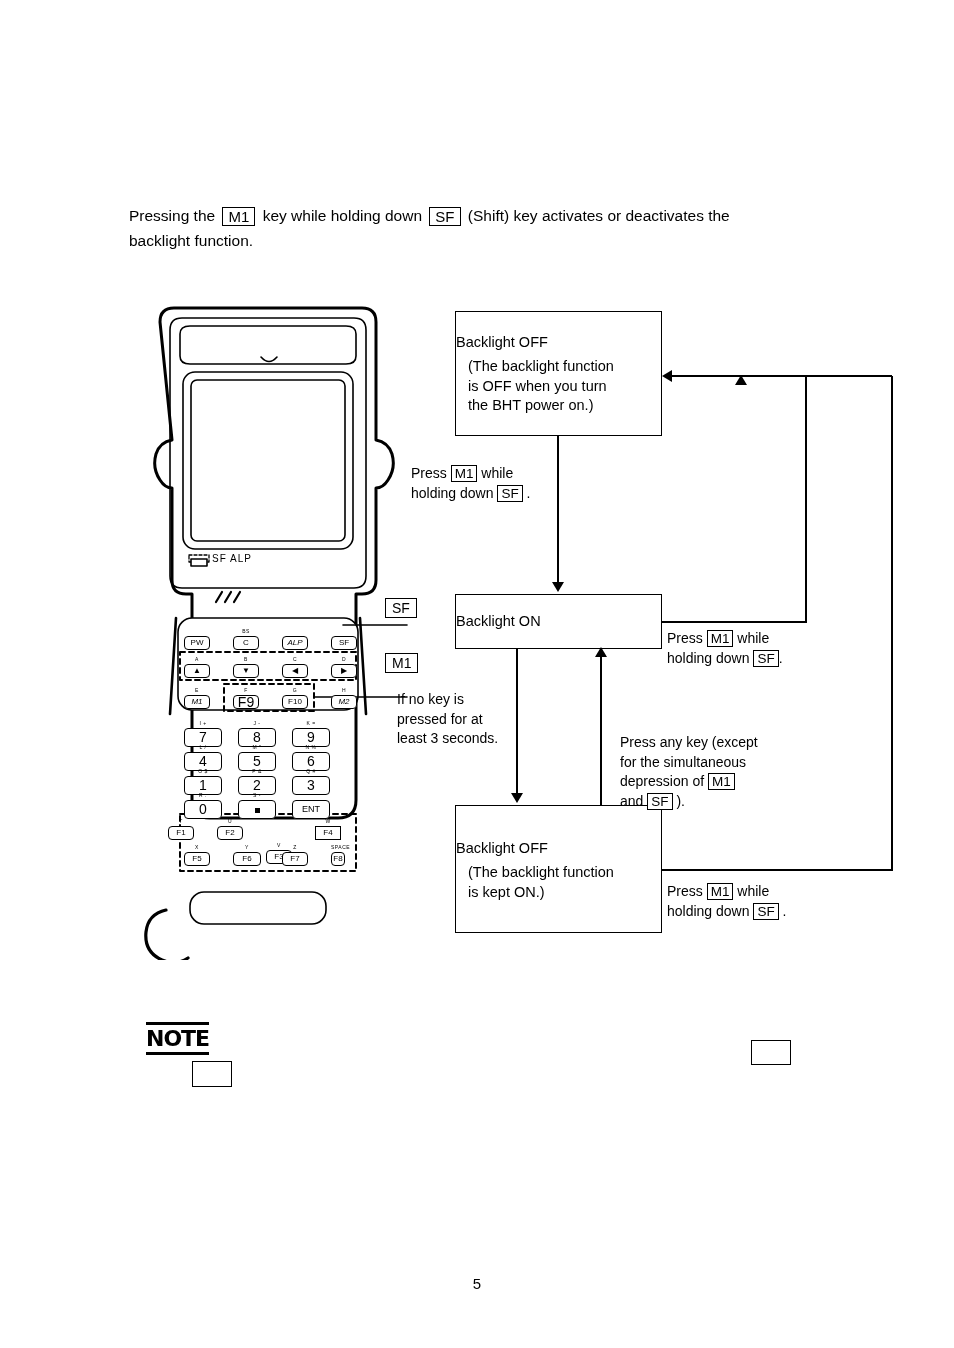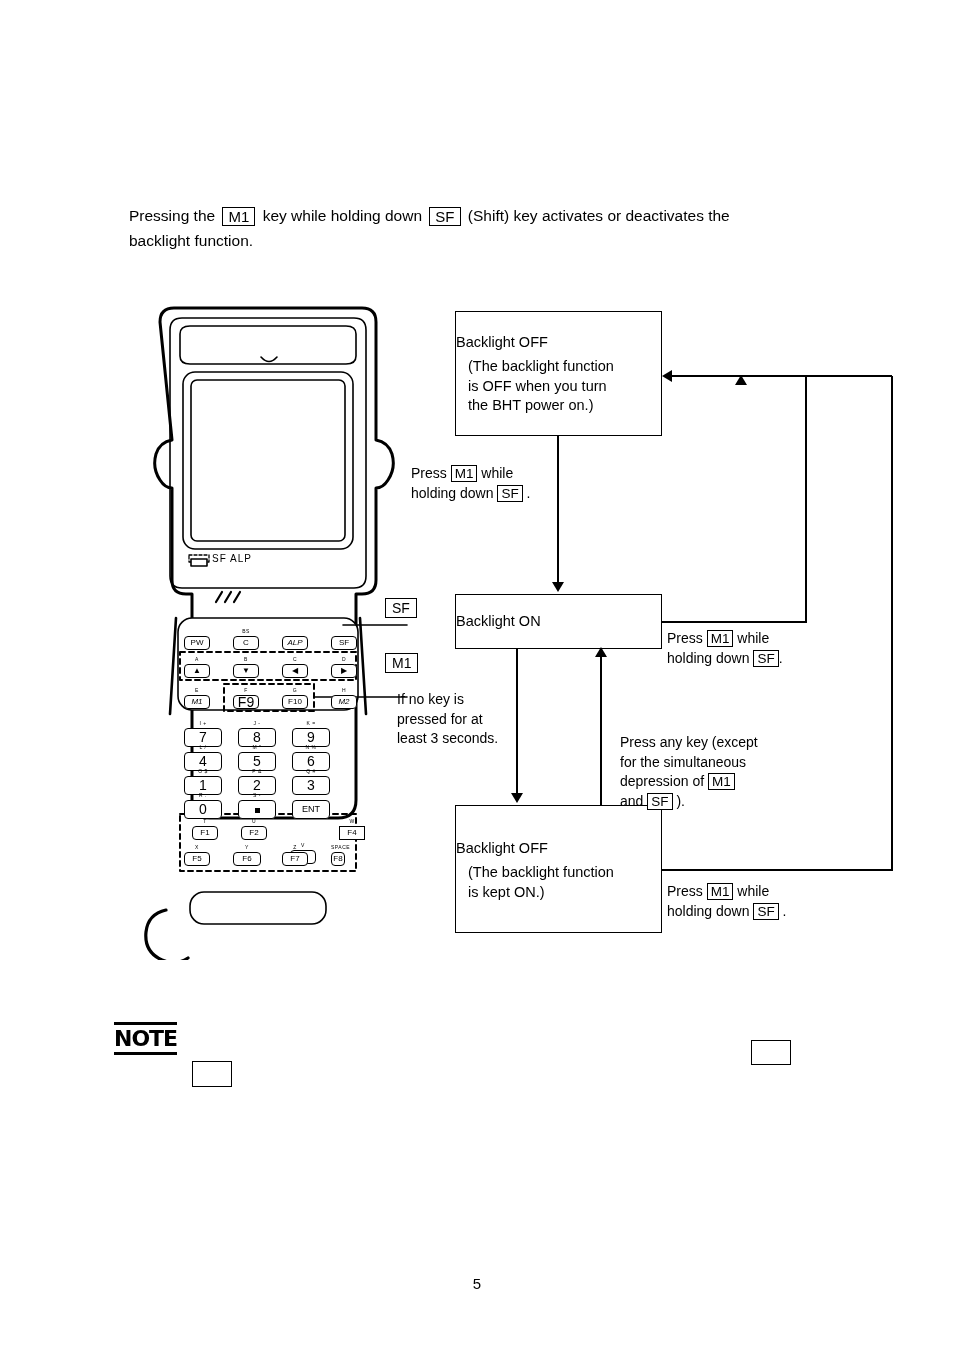--- a/index.html
+++ b/index.html
@@ -32,21 +32,21 @@
   .arr-l{position:absolute;width:0;height:0;border-top:6px solid transparent;
          border-bottom:6px solid transparent;border-right:10px solid #000;}
 
   
   #device{left:128px;top:300px;width:300px;height:660px;text-decoration:underline;}
   #device svg{display:block;}
   .kc-call{position:absolute;border:1.7px solid #000;background:#fff;
            font-size:14px;line-height:18px;padding:0 6px;}
 
   
-  #note{left:114px;top:1022px;font-size:22px;font-weight:bold;letter-spacing:-1px;
+  #note{left:146px;top:1022px;font-size:22px;font-weight:bold;letter-spacing:-1px;
         font-family:"DejaVu Sans",sans-serif;
         border-top:3px solid #000;border-bottom:3px solid #000;padding:1px 0;display:inline-block;}
   .emptybox{position:absolute;border:1.7px solid #000;background:#fff;}
 
   #pagenum{left:0;right:0;top:1275px;text-align:center;font-size:15px;}
 </style>
 </head>
 <body>
 
 <div class="abs" id="intro">
@@ -304,21 +304,21 @@
         <div style="border: 1.4px solid rgb(0, 0, 0); border-radius: 4px; background: rgb(255, 255, 255); width: 38px; height: 19px; line-height: 17px; text-align: center; font-size: 14px; box-sizing: border-box;">0</div>
       </div>
       <div style="position: absolute; display: inline-block; vertical-align: top; left: 54px; top: 80px;">
         <div style="position: absolute; left: 0px; right: 0px; top: -8px; text-align: center; font-size: 5px; line-height: 6px; letter-spacing: 0.5px; white-space: nowrap;">S  -</div>
         <div style="border: 1.4px solid rgb(0, 0, 0); border-radius: 4px; background: rgb(255, 255, 255); width: 38px; height: 19px; line-height: 17px; text-align: center; font-size: 14px; box-sizing: border-box;"><span style="display: inline-block; width: 5px; height: 5px; background: rgb(0, 0, 0); vertical-align: middle;"></span></div>
       </div>
       <div style="position: absolute; display: inline-block; vertical-align: top; left: 108px; top: 80px;">
         <div style="border: 1.4px solid rgb(0, 0, 0); border-radius: 4px; background: rgb(255, 255, 255); width: 38px; height: 19px; line-height: 17px; text-align: center; font-size: 9px; box-sizing: border-box;">ENT</div>
       </div>
     </div>
-  <div class="abs" id="row-f14" style="left:64px;top:520px;width:172px;height:24px;">
+  <div class="abs" id="row-f14" style="left:40px;top:520px;width:172px;height:24px;">
       <div style="position: absolute; display: inline-block; vertical-align: top; left: 0px; top: 6px;">
         <div style="position: absolute; left: 0px; right: 0px; top: -8px; text-align: center; font-size: 5px; line-height: 6px; letter-spacing: 0.5px; white-space: nowrap;">T</div>
         <div style="border: 1.4px solid rgb(0, 0, 0); border-radius: 4px; background: rgb(255, 255, 255); width: 26px; height: 14px; line-height: 12px; text-align: center; font-size: 8px; box-sizing: border-box;">F1</div>
       </div>
       <div style="position: absolute; display: inline-block; vertical-align: top; left: 49px; top: 6px;">
         <div style="position: absolute; left: 0px; right: 0px; top: -8px; text-align: center; font-size: 5px; line-height: 6px; letter-spacing: 0.5px; white-space: nowrap;">U</div>
         <div style="border: 1.4px solid rgb(0, 0, 0); border-radius: 4px; background: rgb(255, 255, 255); width: 26px; height: 14px; line-height: 12px; text-align: center; font-size: 8px; box-sizing: border-box;">F2</div>
       </div>
       <div style="position: absolute; display: inline-block; vertical-align: top; left: 98px; top: 6px; margin-top: 24px;">
         <div style="position: absolute; left: 0px; right: 0px; top: -8px; text-align: center; font-size: 5px; line-height: 6px; letter-spacing: 0.5px; white-space: nowrap;">V</div>

